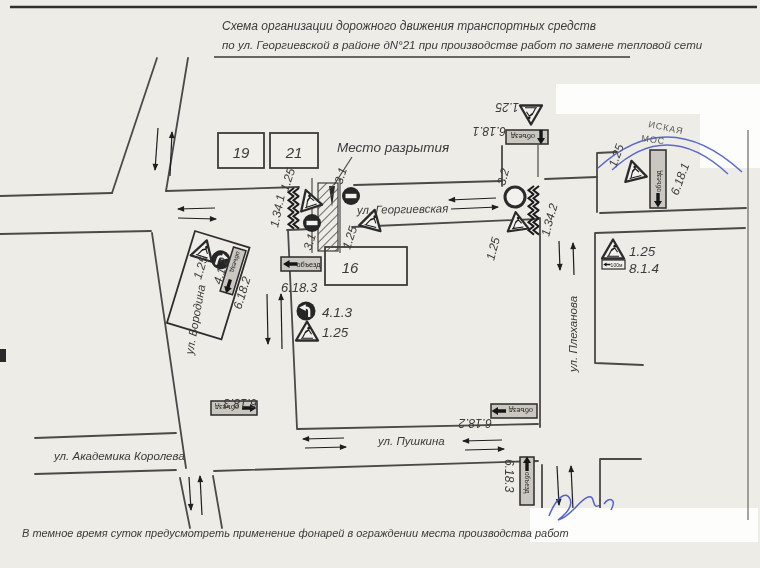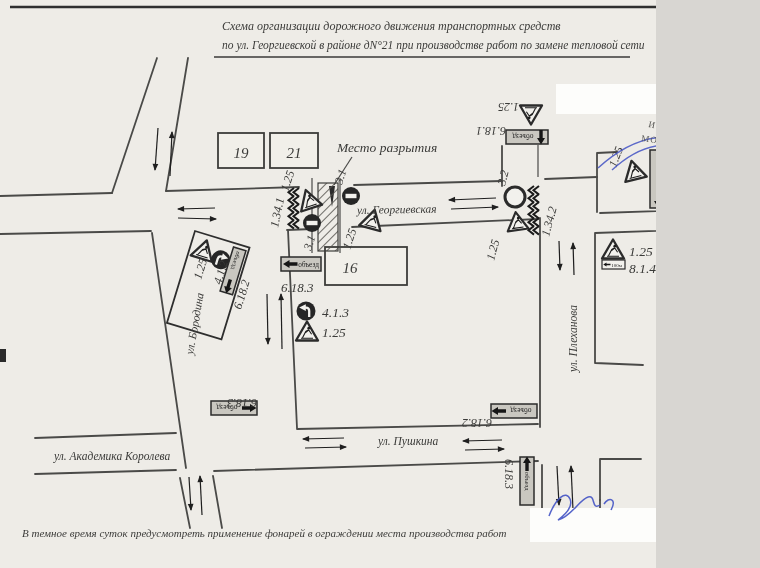--- a/index.html
+++ b/index.html
@@ -1,17 +1,17 @@
 <!DOCTYPE html>
 <html><head>
 <meta charset="utf-8">
 <style>
   html,body{margin:0;padding:0;background:#d8d6d2;}
-  #page{position:relative;width:656px;height:568px;background:#eeece7;overflow:hidden;
-        font-family:Liberation Serif, serif;}
+  #page{position:relative;width:760px;height:568px;background:#eeece7;overflow:hidden;
+        font-family:Liberation Sans, sans-serif;}
   svg{position:absolute;left:0;top:0;}
   svg text{fill:#3b3b39;}
   .draft{font-style:italic;}
   .signtxt{font-style:normal;fill:#1c1c1c;}
   .street{stroke:#4a4a48;stroke-width:1.8;fill:none;stroke-linecap:round;}
   .thin{stroke:#4a4a48;stroke-width:1.2;fill:none;}
   .tarr{stroke:#1f1f1f;stroke-width:1.2;fill:none;}
   .bld{fill:#f1efe9;stroke:#3c3c3a;stroke-width:1.8;}
   .plate{fill:#c9c7c0;stroke:#2b2b2b;stroke-width:1.5;}
   .whiteout{fill:#fdfdfb;}

